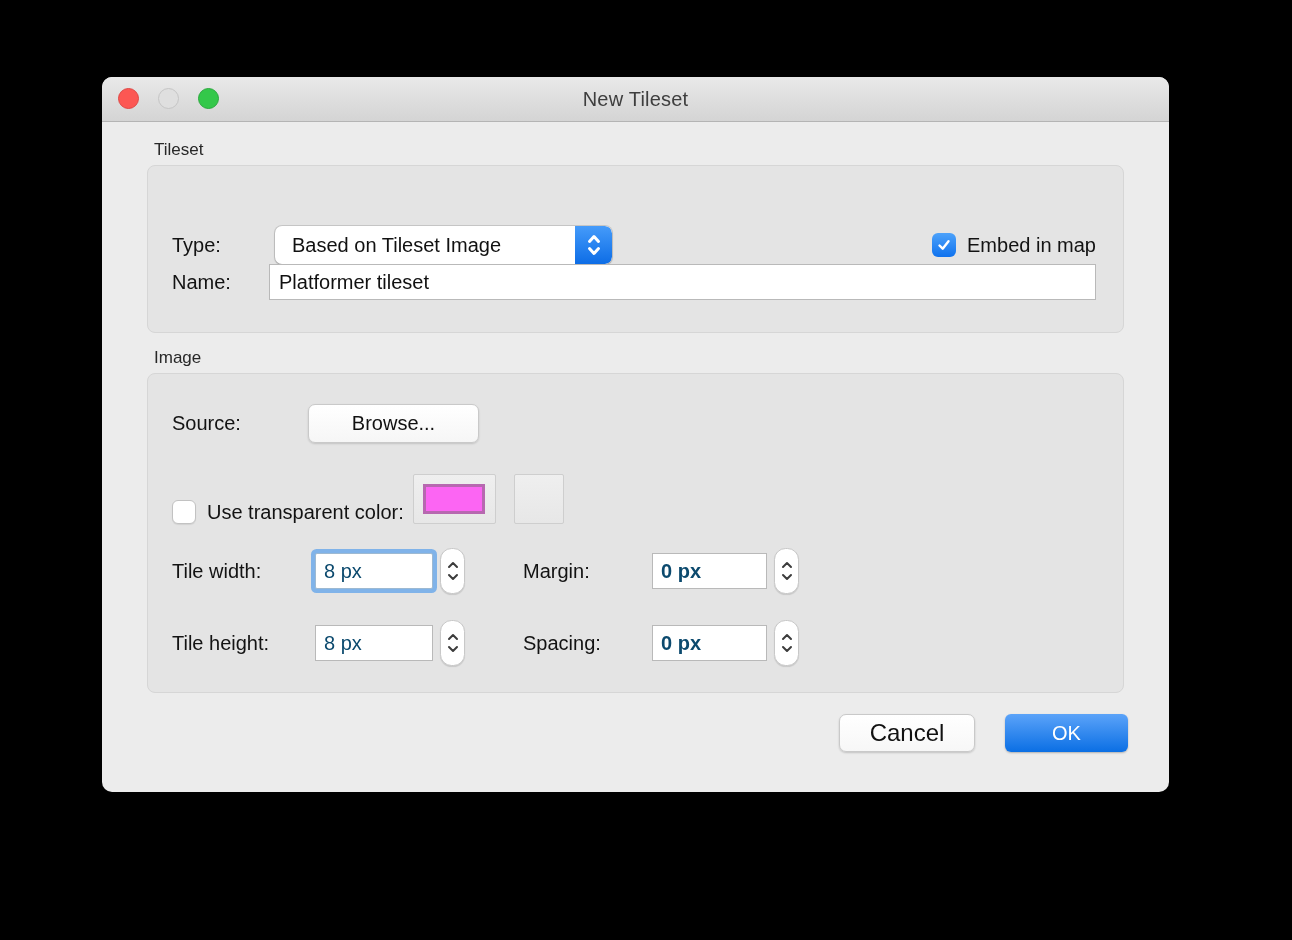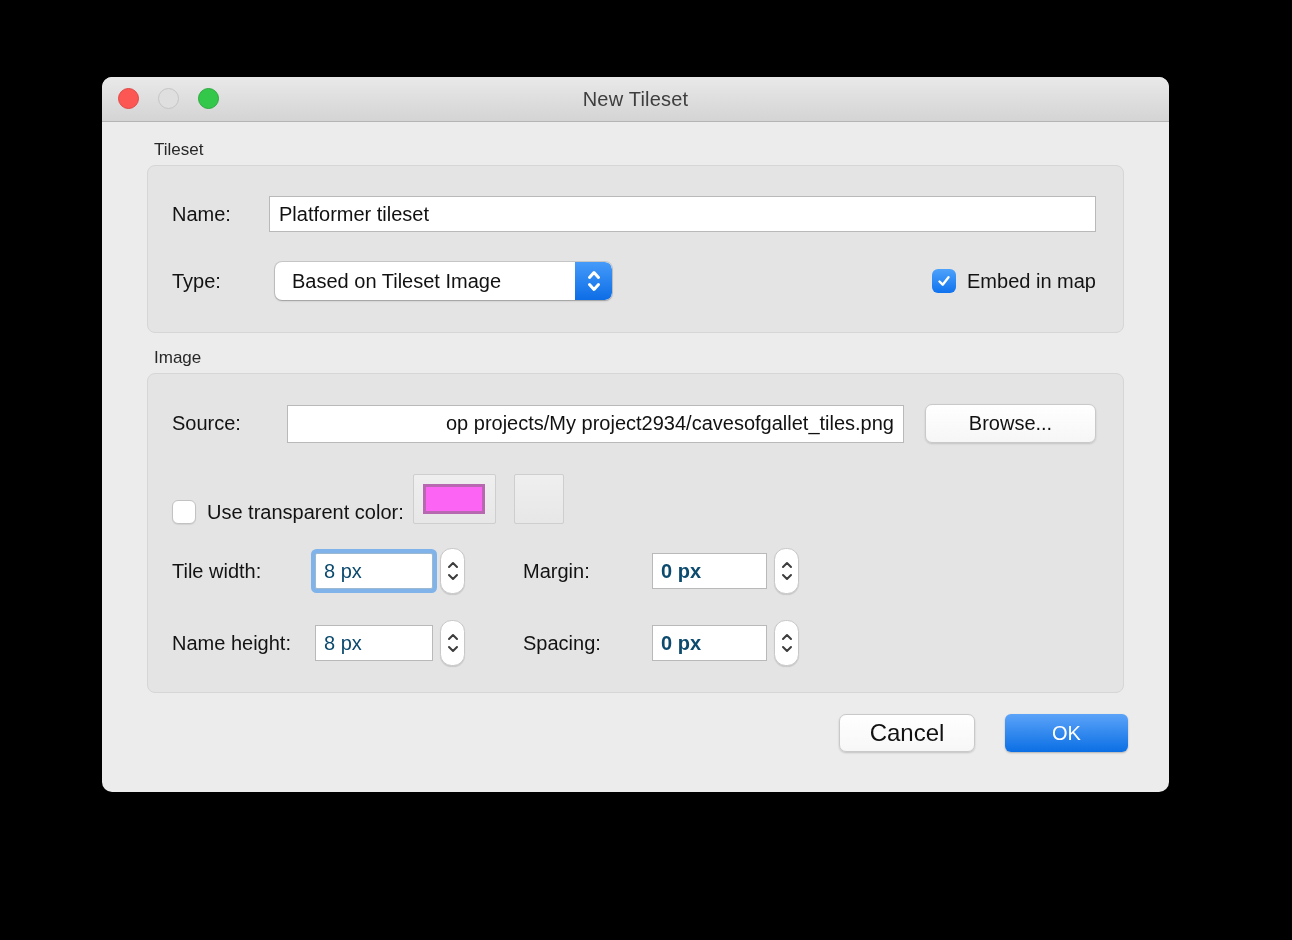--- a/index.html
+++ b/index.html
@@ -150,24 +150,20 @@
         <span class="light gray"></span>
         <span class="light green"></span>
       </div>
       <div class="title">New Tileset</div>
     </div>
 
     <div class="body">
 
       <div class="section-label">Tileset</div>
       <div class="groupbox tileset">
-        <div class="row">
-          <label class="field-label lbl-name">Name:</label>
-          <input class="text-input name-input" type="text" value="Platformer tileset" style="">
-        </div>
         <div class="row type-row">
           <label class="field-label lbl-type">Type:</label>
           <div class="popup">
             <span class="popup-text">Based on Tileset Image</span>
             <span class="popup-cap">
               <svg width="18" height="28" viewBox="0 0 18 28" fill="none">
                 <path d="M4.5 10.5 L9 5.5 L13.5 10.5" stroke="#fff" stroke-width="3" stroke-linecap="round" stroke-linejoin="round"></path>
                 <path d="M4.5 17.5 L9 22.5 L13.5 17.5" stroke="#fff" stroke-width="3" stroke-linecap="round" stroke-linejoin="round"></path>
               </svg>
             </span>
@@ -176,30 +172,31 @@
             <span class="checkbox checked">
               <span style="display:flex">
                 <svg width="16" height="16" viewBox="0 0 16 16" fill="none">
                   <path d="M3.5 8.5 L6.7 11.7 L12.5 4.2" stroke="#fff" stroke-width="2.4" stroke-linecap="round" stroke-linejoin="round"></path>
                 </svg>
               </span>
             </span>
             <span class="cb-label">Embed in map</span>
           </div>
         </div>
+        <div class="row">
+          <label class="field-label lbl-name">Name:</label>
+          <input class="text-input name-input" type="text" value="Platformer tileset" style="">
+        </div>
       </div>
 
       <div class="section-label">Image</div>
       <div class="groupbox image">
 
         <div class="row">
           <label class="field-label lbl-source">Source:</label>
-          <div class="text-input source-input">
-            <span>op projects/My project2934/cavesofgallet_tiles.png</span>
-          </div>
           <button class="push-button browse">Browse...</button>
         </div>
 
         <div class="row transparent-row">
           <span class="checkbox unchecked"></span>
           <span class="cb-label">Use transparent color:</span>
           <button class="swatch-button">
             <span class="swatch" style="background: rgb(252, 101, 243);"></span>
           </button>
           <button class="picker-button"></button>
@@ -230,21 +227,21 @@
             </span>
             <span style="display:flex">
               <svg width="12" height="8" viewBox="0 0 12 8" fill="none">
                   <path d="M2 2 L6 6 L10 2" stroke="#3c3c3c" stroke-width="2" stroke-linecap="round" stroke-linejoin="round"></path>
                 </svg>
             </span>
           </span>
         </div>
 
         <div class="row spin-row-2">
-          <label class="field-label lbl-tw">Name height:</label>
+          <label class="field-label lbl-tw">Tile height:</label>
           <input class="spin-input" type="text" value="8 px" style="">
           <span class="stepper">
             <span style="display:flex">
               <svg width="12" height="8" viewBox="0 0 12 8" fill="none">
                   <path d="M2 6 L6 2 L10 6" stroke="#3c3c3c" stroke-width="2" stroke-linecap="round" stroke-linejoin="round"></path>
                 </svg>
             </span>
             <span style="display:flex">
               <svg width="12" height="8" viewBox="0 0 12 8" fill="none">
                   <path d="M2 2 L6 6 L10 2" stroke="#3c3c3c" stroke-width="2" stroke-linecap="round" stroke-linejoin="round"></path>

